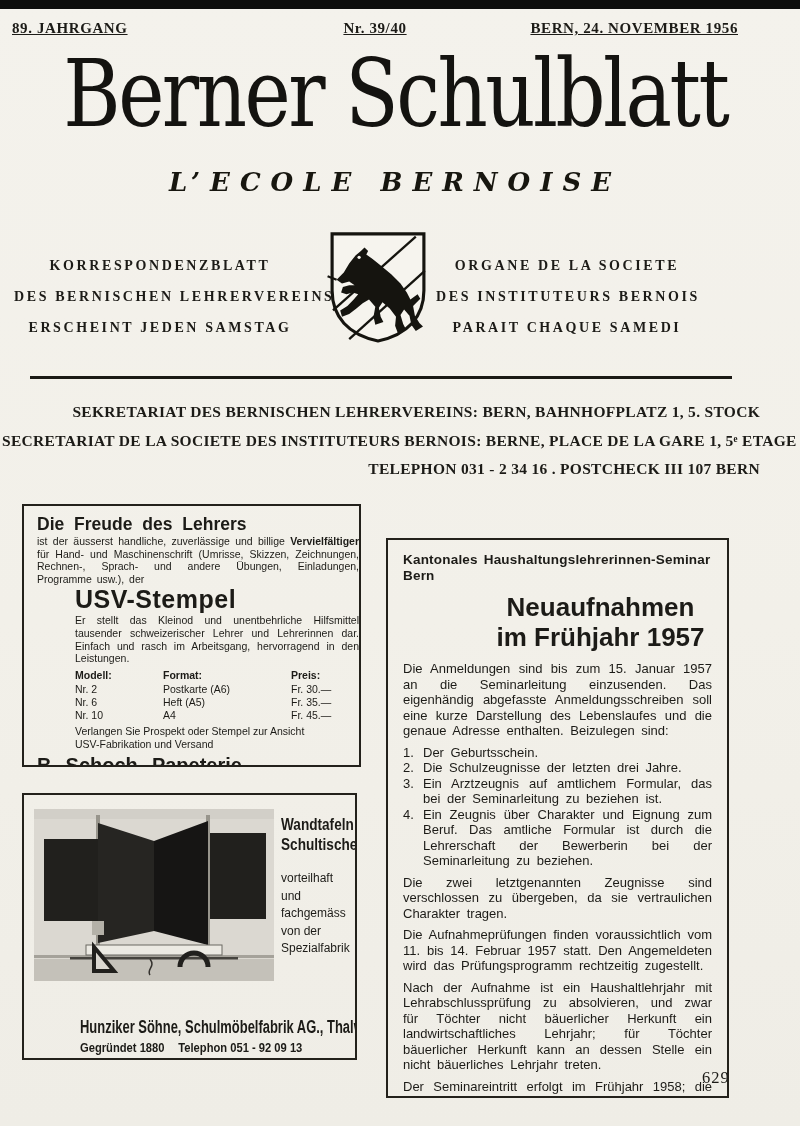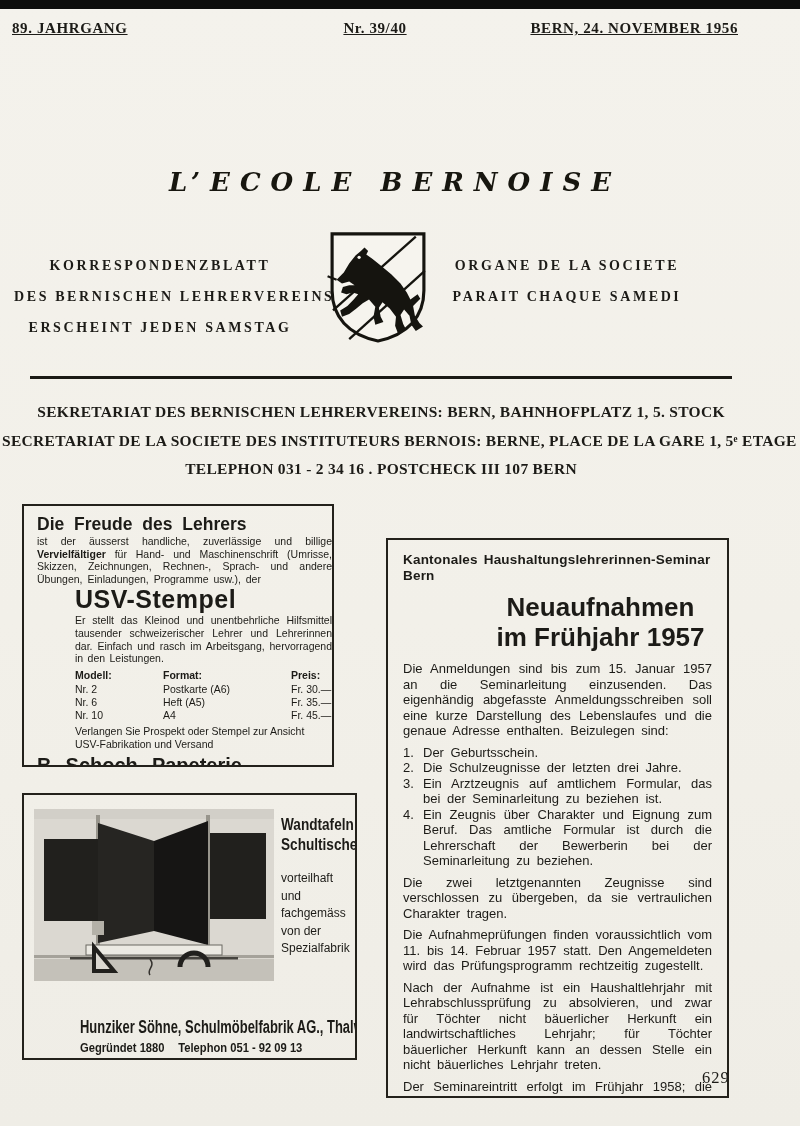--- a/index.html
+++ b/index.html
@@ -35,32 +35,32 @@
     position:absolute; top:250px; text-align:center; font-weight:bold;
     font-size:14px; letter-spacing:2.6px; line-height:31px; white-space:nowrap;
   }
   .org-left  { left:14px;  width:292px; }
   .org-right { left:436px; width:262px; }
   .crest { position:absolute; top:227px; left:324px; width:108px; height:120px; }
 
   .rule { position:absolute; top:376px; left:30px; width:702px; height:2.5px; background:#1b1a15; }
 
   .secretariat {
-    position:absolute; top:398px; left:2px; width:758px; text-align:center;
+    position:absolute; top:398px; left:2px; width:758px; text-align:right;
     font-weight:bold; font-size:15.5px; line-height:28.5px; letter-spacing:.3px; white-space:nowrap;
   }
 
   .adbox {
     position:absolute; border:2.5px solid #23211b; box-sizing:border-box;
     font-family:"Liberation Sans","DejaVu Sans",sans-serif; overflow:hidden;
     background:transparent;
   }
 
   
-  .ad-usv { left:22px; top:504px; width:312px; height:263px; padding:9px 0 0 13px; }
+  .ad-usv { left:22px; top:504px; width:339px; height:263px; padding:9px 0 0 13px; }
   .usv-title { font-weight:bold; font-size:17.5px; line-height:18px; word-spacing:5px; }
   .usv-intro { margin-top:2px; font-size:10.5px; line-height:12.6px; text-align:justify; word-spacing:2px; }
   .usv-product { margin:2px 0 0 38px; font-weight:bold; font-size:25px; line-height:25px; letter-spacing:.5px; }
   .usv-desc { margin:2px 0 0 38px; font-size:10.5px; line-height:12.6px; text-align:justify; word-spacing:1.5px; }
   .usv-table { margin:4px 0 0 38px; font-size:10.5px; line-height:12.6px; display:grid; grid-template-columns:88px 128px auto; }
   .usv-th { font-weight:bold; padding-bottom:2px; }
   .usv-note { margin:4px 0 0 38px; font-size:10.5px; line-height:12.6px; }
   .usv-vendor { margin-top:5px; font-weight:bold; font-size:20px; line-height:20px; word-spacing:3px; }
   .b { font-weight:bold; }
 
@@ -93,20 +93,23 @@
 <div class="page">
 
   <div class="topbar"></div>
 
   <div class="issue-row">
     <span>89. JAHRGANG</span>
     <span class="issue-center">Nr. 39/40</span>
     <span class="issue-right">BERN, 24. NOVEMBER 1956</span>
   </div>
 
+  <div class="masthead-title">
+    <span>Berner Schulblatt</span>
+  </div>
   <div class="masthead-sub">L’ECOLE BERNOISE</div>
 
   <div class="org-block org-left">
     <div>KORRESPONDENZBLATT</div>
     <div>DES BERNISCHEN LEHRERVEREINS</div>
     <div>ERSCHEINT JEDEN SAMSTAG</div>
   </div>
 
   <div class="crest">
     <svg viewBox="0 0 120 132" width="108" height="120">
@@ -119,20 +122,21 @@
                L65,83 L61,89 L63,99 L66,105 L57,108 L55,99 L57,88 L50,80 L43,84 L36,90
                L28,96 L20,99 L18,92 L26,87 L33,80 L38,74 L32,72 L25,74 L19,72 L21,66
                L28,64 L34,64 L28,60 L20,62 Z" fill="#15140f"></path>
       <line x1="14" y1="58" x2="4" y2="54" stroke="#15140f" stroke-width="2.5"></line>
       <circle cx="39" cy="33" r="1.8" fill="#f6f4ee"></circle>
     </svg>
   </div>
 
   <div class="org-block org-right">
     <div>ORGANE DE LA SOCIETE</div>
+    <div>DES INSTITUTEURS BERNOIS</div>
     <div>PARAIT CHAQUE SAMEDI</div>
   </div>
 
   <div class="rule"></div>
 
   <div class="secretariat">
     <div>SEKRETARIAT DES BERNISCHEN LEHRERVEREINS: BERN, BAHNHOFPLATZ 1, 5. STOCK</div>
     <div>SECRETARIAT DE LA SOCIETE DES INSTITUTEURS BERNOIS: BERNE, PLACE DE LA GARE 1, 5ᵉ ETAGE</div>
     <div>TELEPHON 031 - 2 34 16 . POSTCHECK III 107 BERN</div>
   </div>

